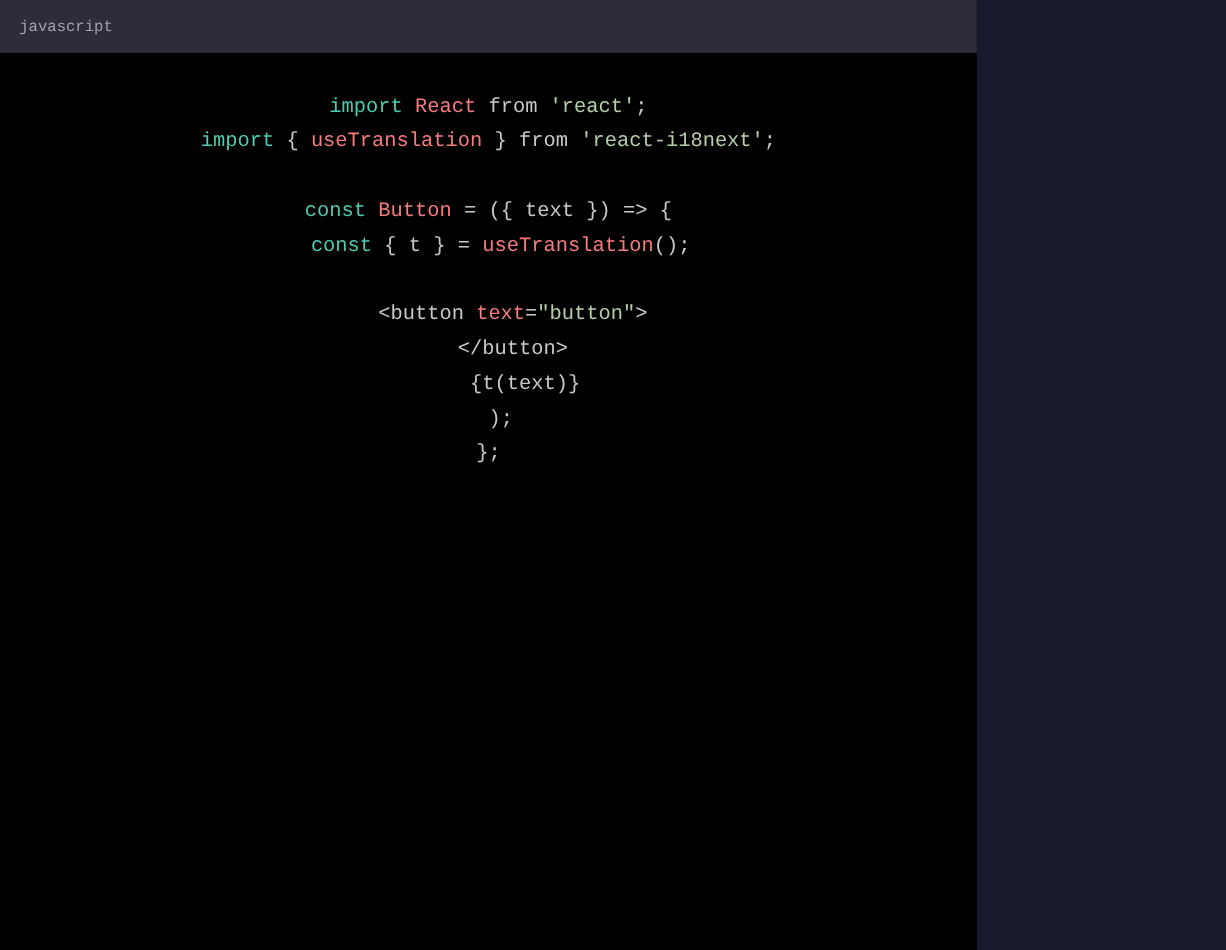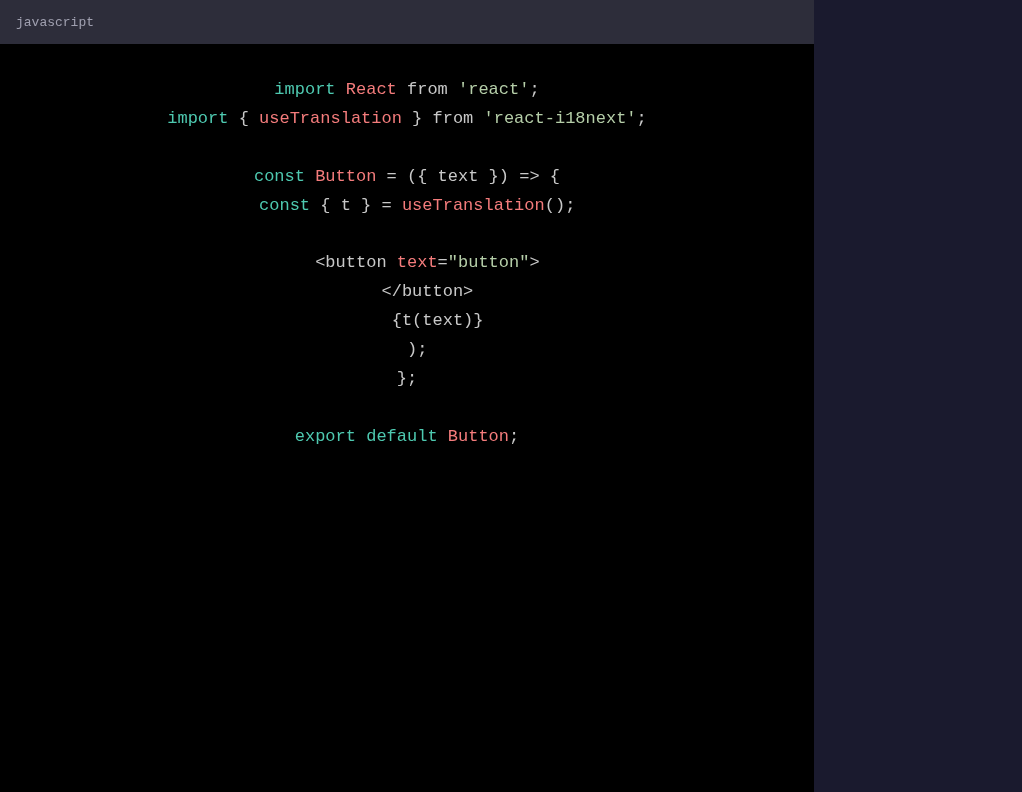--- a/index.html
+++ b/index.html
@@ -70,15 +70,14 @@
       <span class="blank"></span>
       <span class="code-line"><span style="color: rgb(78, 201, 176);">const</span><span style="color: rgb(200, 200, 200);"> </span><span style="color: rgb(244, 124, 124);">Button</span><span style="color: rgb(200, 200, 200);"> = ({ text }) =&gt; {</span></span>
       <span class="code-line"><span style="color: rgb(200, 200, 200);">  </span><span style="color: rgb(78, 201, 176);">const</span><span style="color: rgb(200, 200, 200);"> { t } = </span><span style="color: rgb(244, 124, 124);">useTranslation</span><span style="color: rgb(200, 200, 200);">();</span></span>
       <span class="blank"></span>
       <span class="code-line"><span style="color: rgb(200, 200, 200);">    &lt;button </span><span style="color: rgb(244, 124, 124);">text</span><span style="color: rgb(200, 200, 200);">=</span><span style="color: rgb(181, 206, 168);">"button"</span><span style="color: rgb(200, 200, 200);">&gt;</span></span>
       <span class="code-line"><span style="color: rgb(200, 200, 200);">    &lt;/button&gt;</span></span>
       <span class="code-line"><span style="color: rgb(200, 200, 200);">      {t(text)}</span></span>
       <span class="code-line"><span style="color: rgb(200, 200, 200);">  );</span></span>
       <span class="code-line"><span style="color: rgb(200, 200, 200);">};</span></span>
       <span class="blank"></span>
-      <span class="code-line"><span style="color: rgb(78, 201, 176);">export</span><span style="color: rgb(200, 200, 200);"> </span><span style="color: rgb(78, 201, 176);">default</span><span style="color: rgb(200, 200, 200);"> </span><span style="color: rgb(244, 124, 124);">Button</span><span style="color: rgb(200, 200, 200);">;</span></span>
     </div>
 </div>
 
 </body></html>

